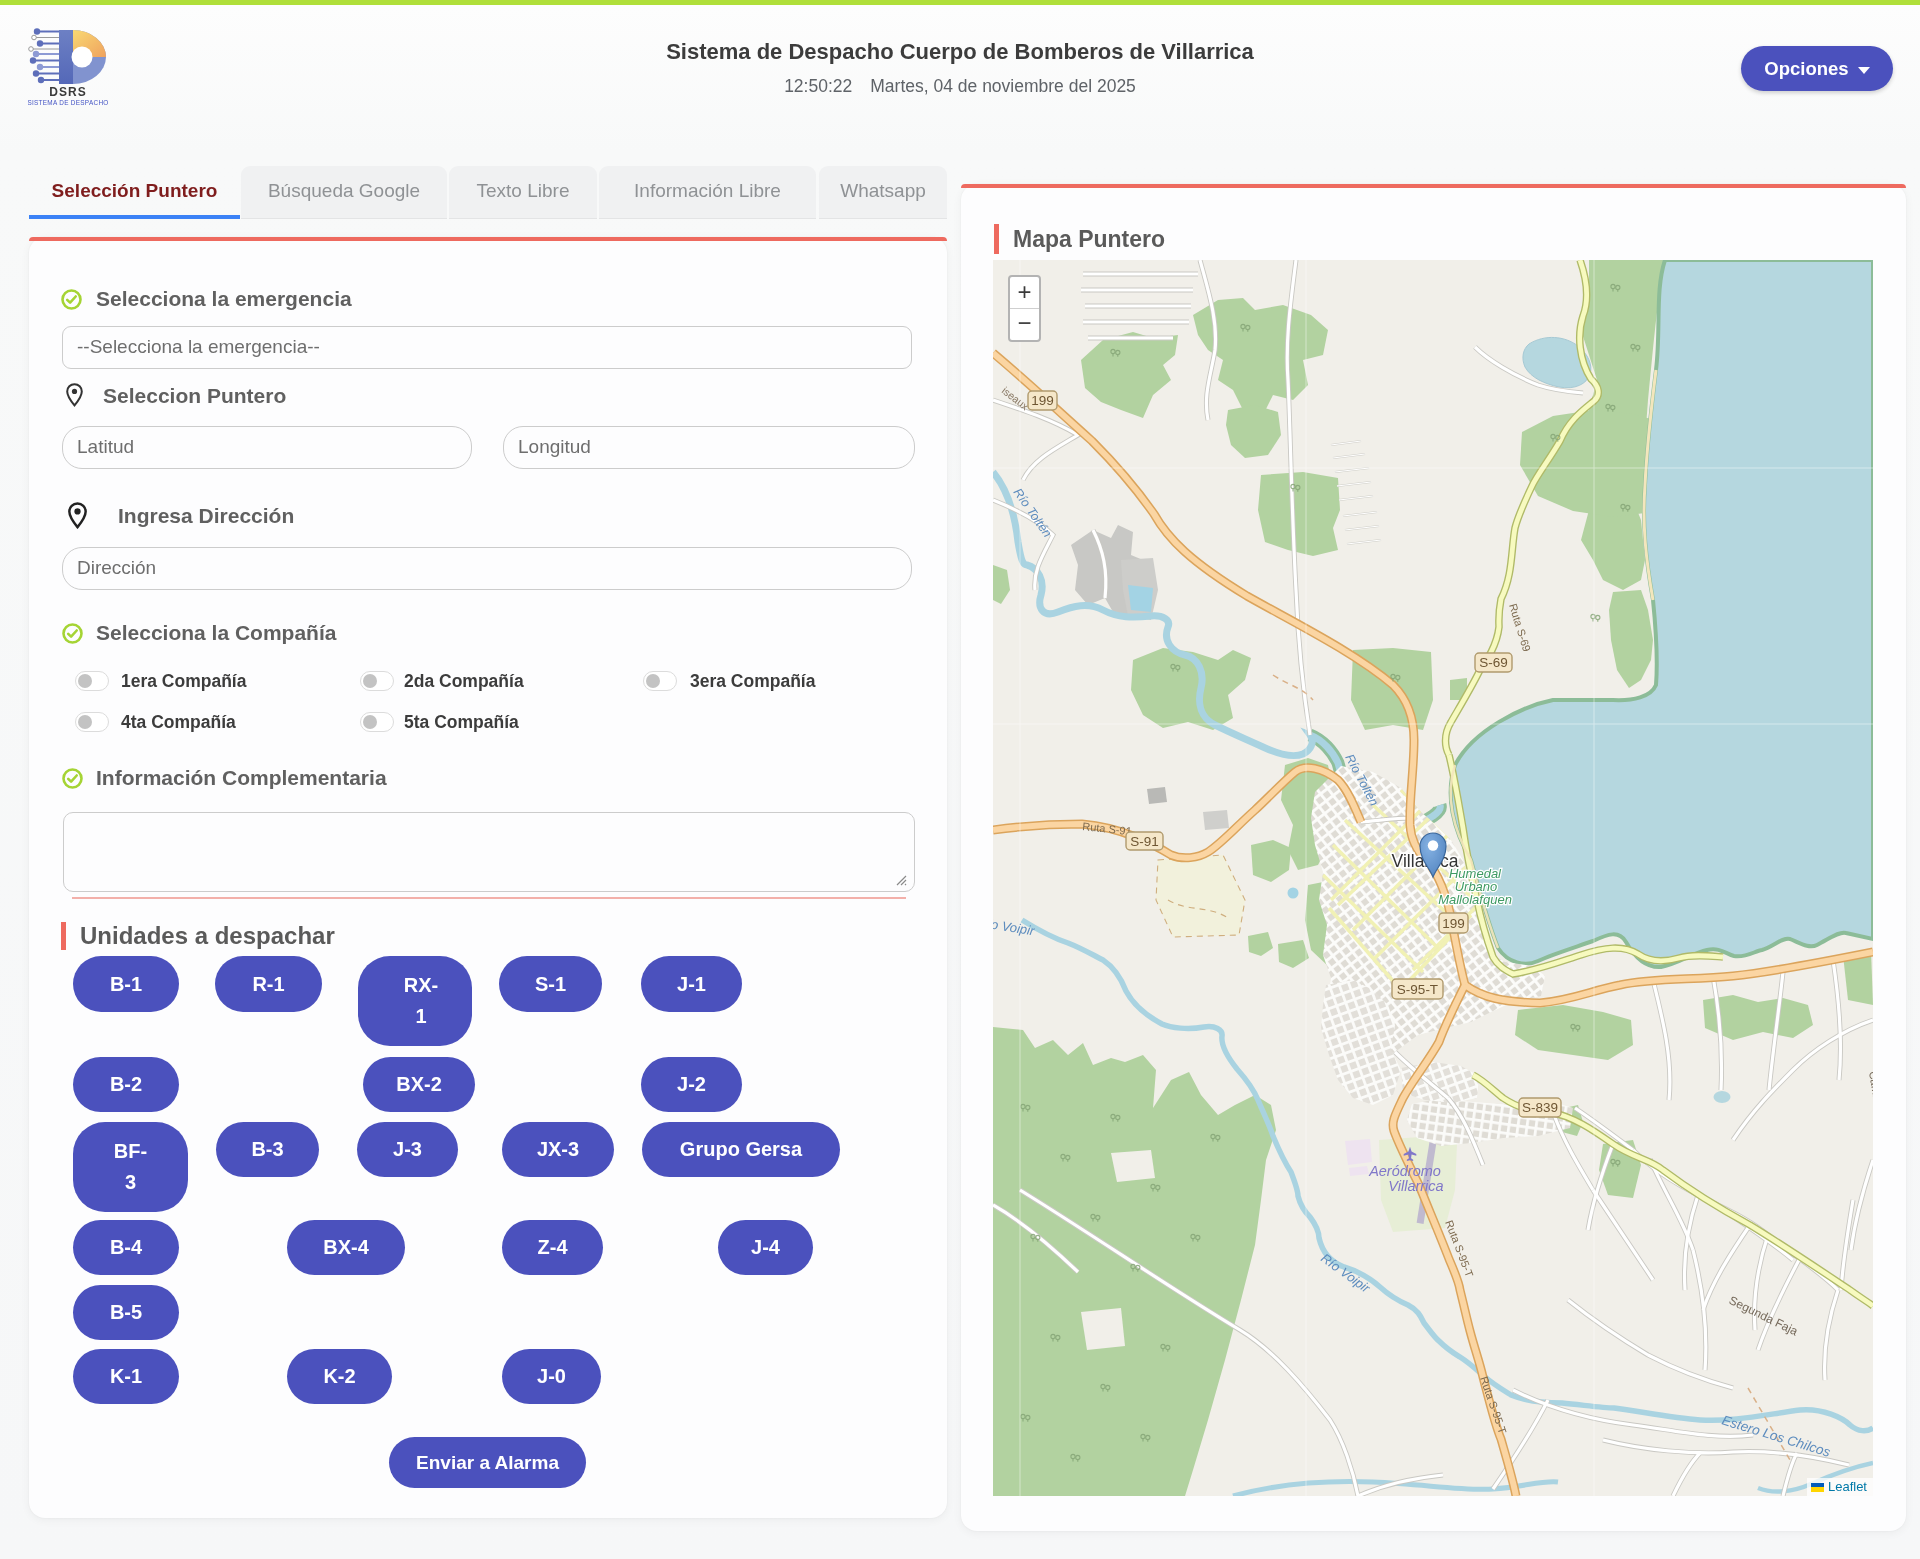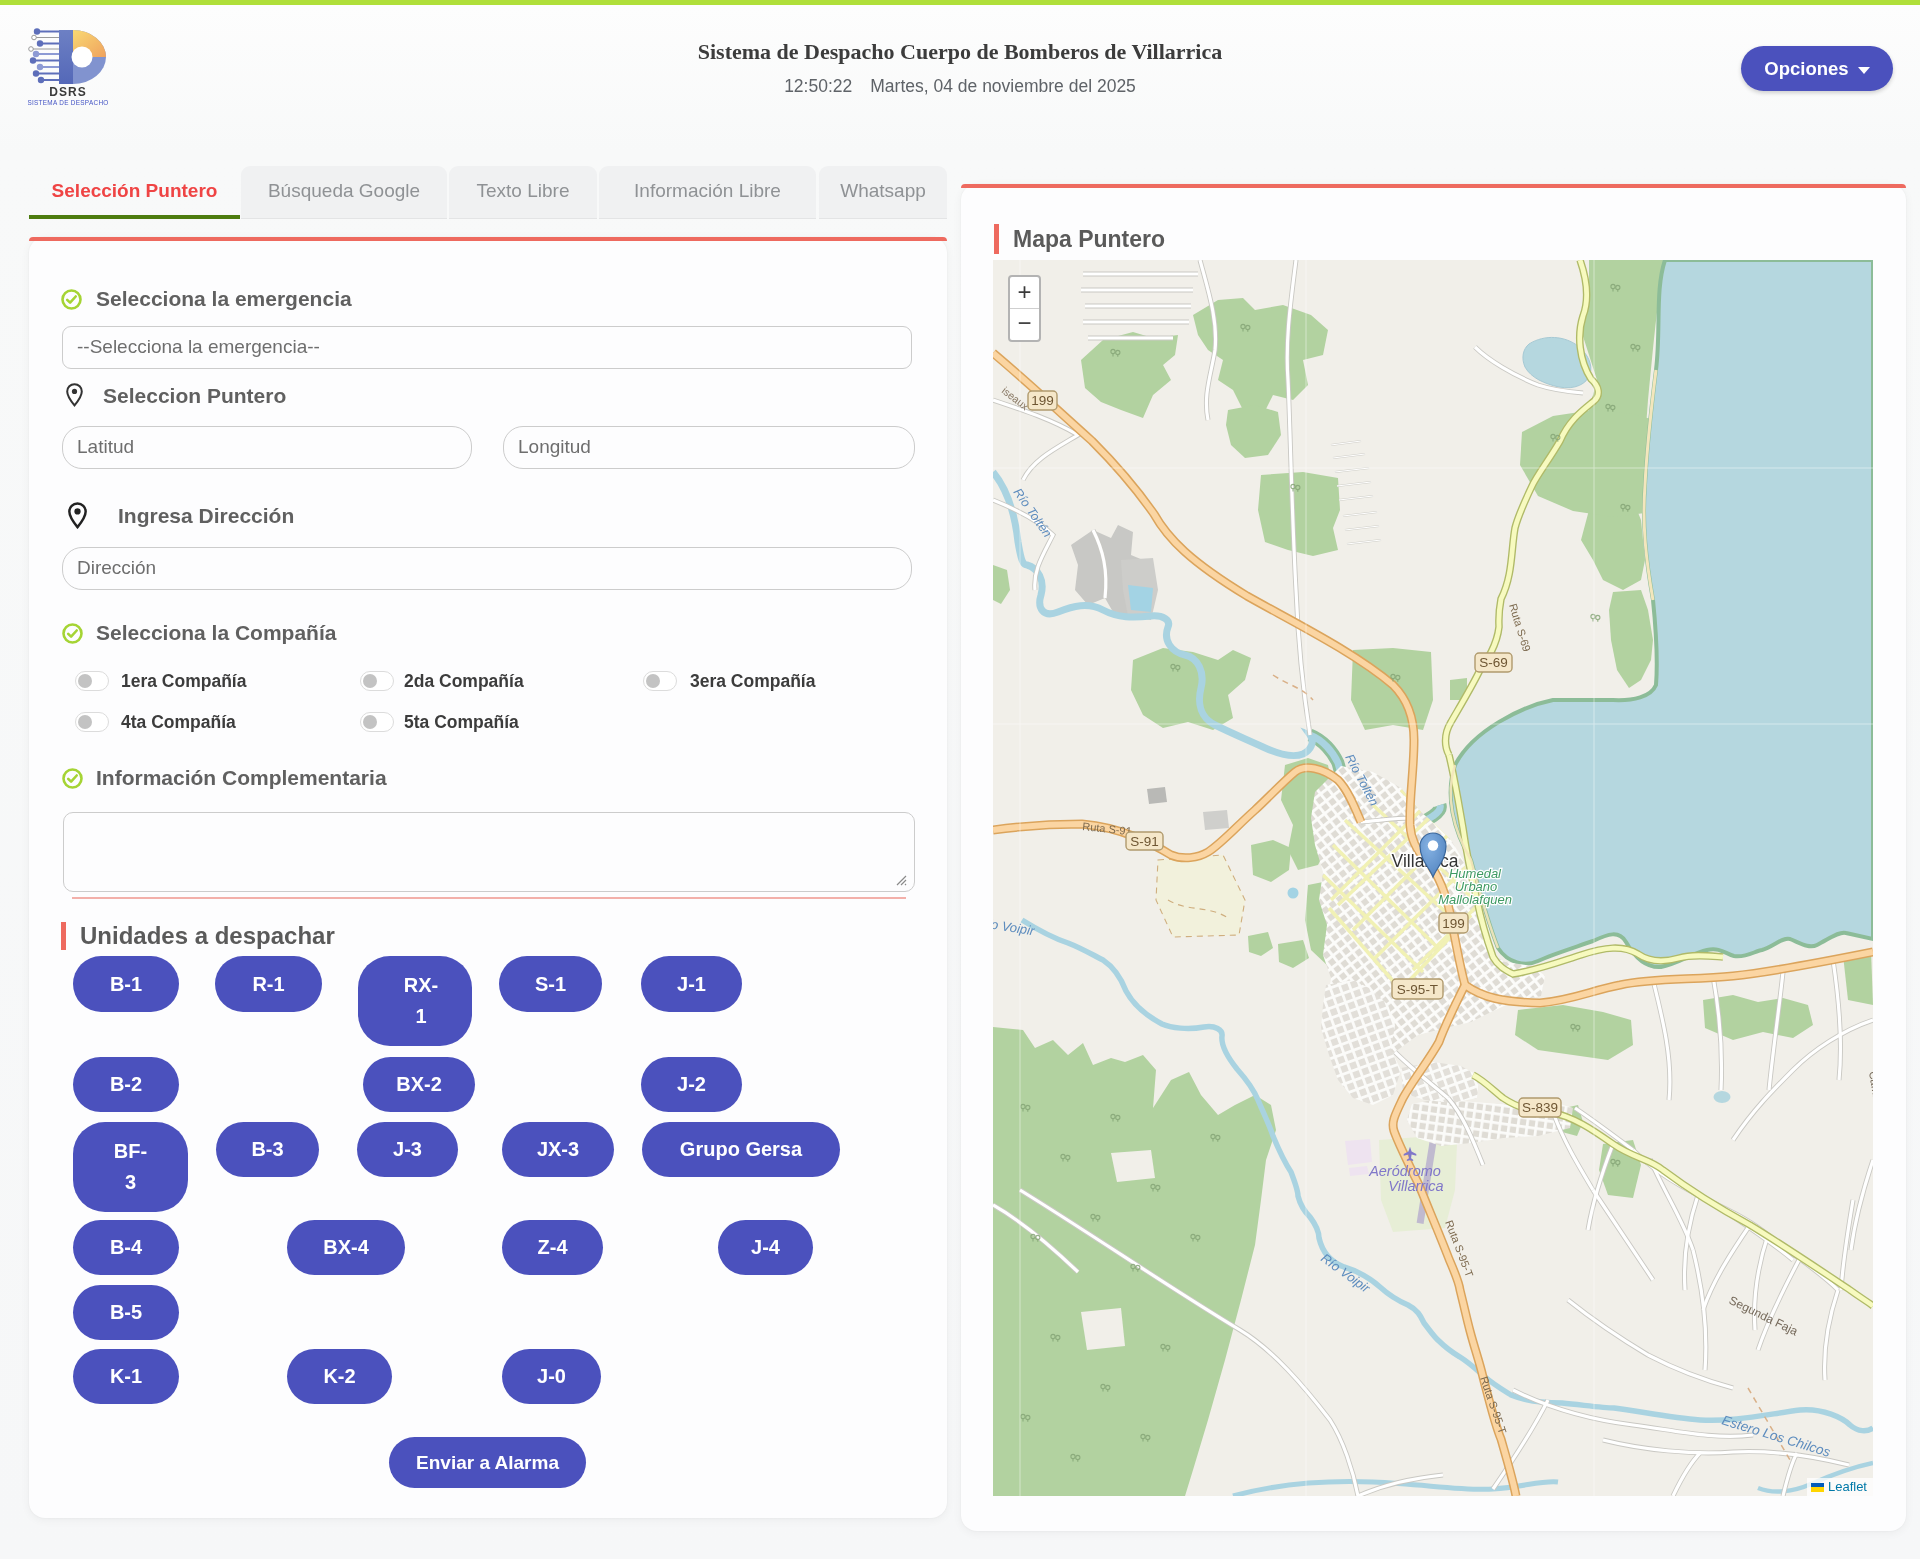--- a/index.html
+++ b/index.html
@@ -1,27 +1,27 @@
 <!DOCTYPE html>
 <html lang="es"><head>
 <meta charset="utf-8">
 <title>Sistema de Despacho</title>
 <style>
   * { margin:0; padding:0; box-sizing:border-box; }
   html,body { width:1920px; height:1559px; }
   body { font-family:"Liberation Sans", sans-serif; background:linear-gradient(180deg,#fdfdfd 6px,#f8f9f9 150px,#f6f7f8 100%); position:relative; overflow:hidden; }
   .topbar { position:absolute; left:0; top:0; width:1920px; height:5px; background:#b0df3a; }
-  .hdr-title { position:absolute; left:0; right:0; top:39px; text-align:center; font-size:22px; font-weight:bold; color:#3c3c3c; letter-spacing:0;font-family:Liberation Serif, serif; }
+  .hdr-title { position:absolute; left:0; right:0; top:39px; text-align:center; font-size:22px; font-weight:bold; color:#3c3c3c; letter-spacing:0; }
   .hdr-time { position:absolute; left:0; right:0; top:76px; text-align:center; font-size:17.5px; color:#5f6368; }
   .hdr-time span { margin:0 9px; }
   .btn-opciones { position:absolute; left:1741px; top:46px; width:152px; height:45px; background:#4b51bd; border-radius:23px; color:#fff; font-weight:bold; font-size:18.5px; text-align:center; line-height:45px; box-shadow:0 2px 4px rgba(0,0,0,.18); }
   .btn-opciones .caret { display:inline-block; width:0; height:0; border-left:6px solid transparent; border-right:6px solid transparent; border-top:7px solid #fff; margin-left:9px; vertical-align:middle; }
   
   .tab { position:absolute; top:166px; height:53px; font-size:19px; text-align:center; line-height:50px; color:#8f9295; background:#f0f1f2; border-radius:9px 9px 0 0; border-bottom:1px solid #e3e4e5; }
-  .tab.active { background:transparent; color:#ef4444; font-weight:bold; border-bottom:4px solid #4d7c0f; line-height:49px; }
+  .tab.active { background:transparent; color:#7f1d1d; font-weight:bold; border-bottom:4px solid #3b82f6; line-height:49px; }
   
   .card { position:absolute; background:#fdfdfe; border-radius:16px; box-shadow:0 2px 10px rgba(0,0,0,.05), 0 0 2px rgba(0,0,0,.05); }
   .card::before { content:""; position:absolute; left:0; top:0; right:0; height:4px; background:#ee6a5f; border-radius:16px 16px 0 0; }
   #card-left  { left:29px; top:237px; width:918px; height:1281px; }
   #card-right { left:961px; top:184px; width:945px; height:1347px; }
   
   .h-sec { position:absolute; font-size:21px; font-weight:600; color:#606060; }
   .icon { position:absolute; }
   .inp { position:absolute; border:1px solid #ccc; border-radius:20px; background:#fdfdfe; font-size:19px; color:#6e6e6e; padding-left:14px; line-height:40px; }
   .sel { border-radius:9px; }

